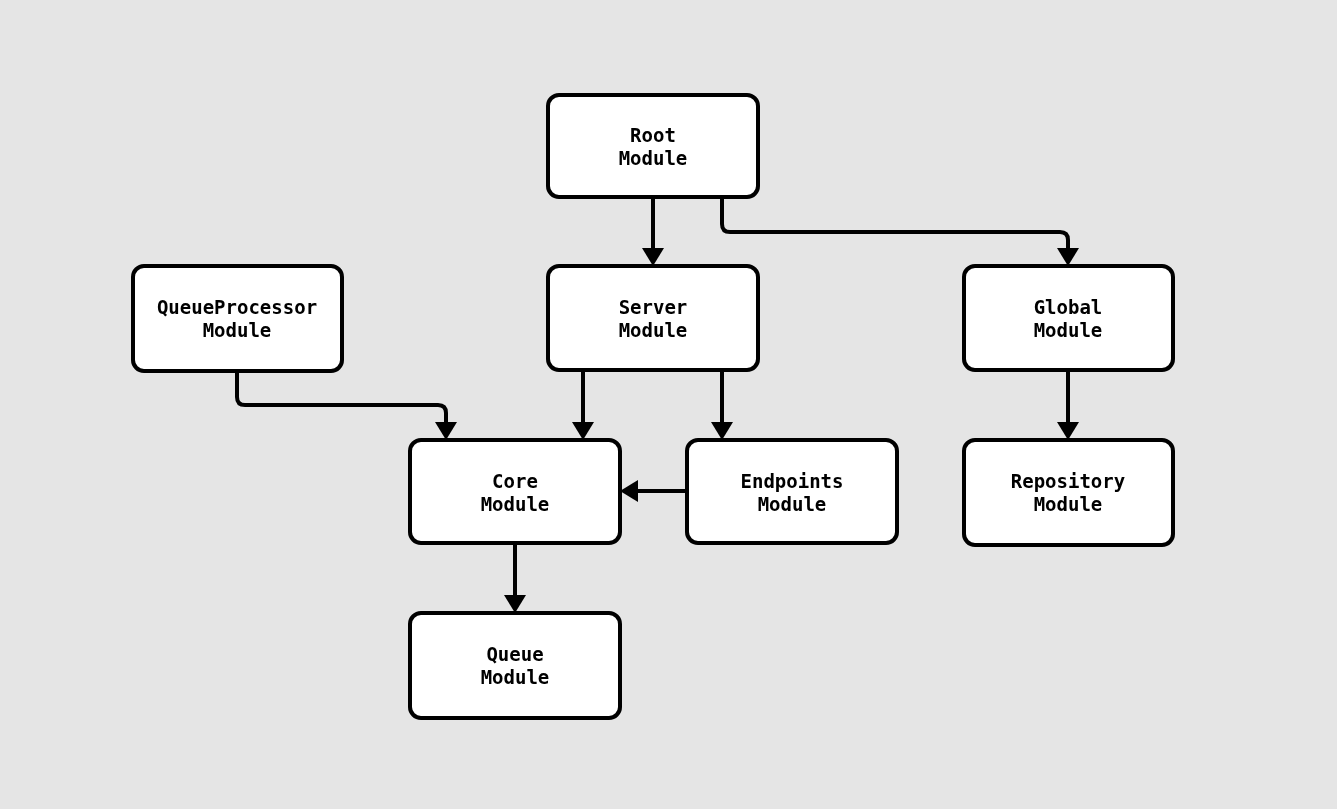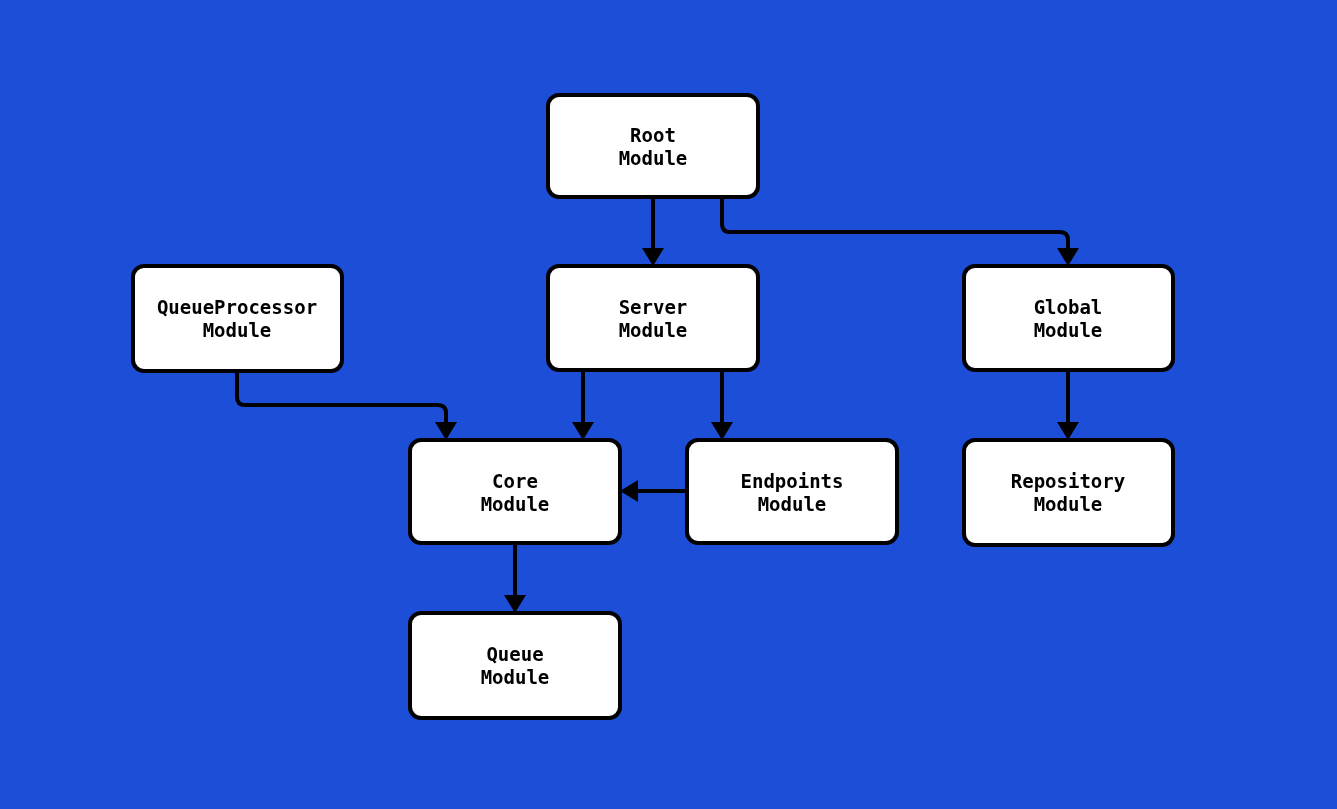--- a/index.html
+++ b/index.html
@@ -4,21 +4,21 @@
 <style>
   html, body {
     margin: 0;
     padding: 0;
     background: #ffffff;
   }
   #diagram-canvas {
     position: relative;
     width: 1337px;
     height: 809px;
-    background: #1d4ed8;
+    background: #e5e5e5;
     overflow: hidden;
   }
   #diagram-svg {
     position: absolute;
     top: 0;
     left: 0;
     width: 1337px;
     height: 809px;
     display: block;
   }

